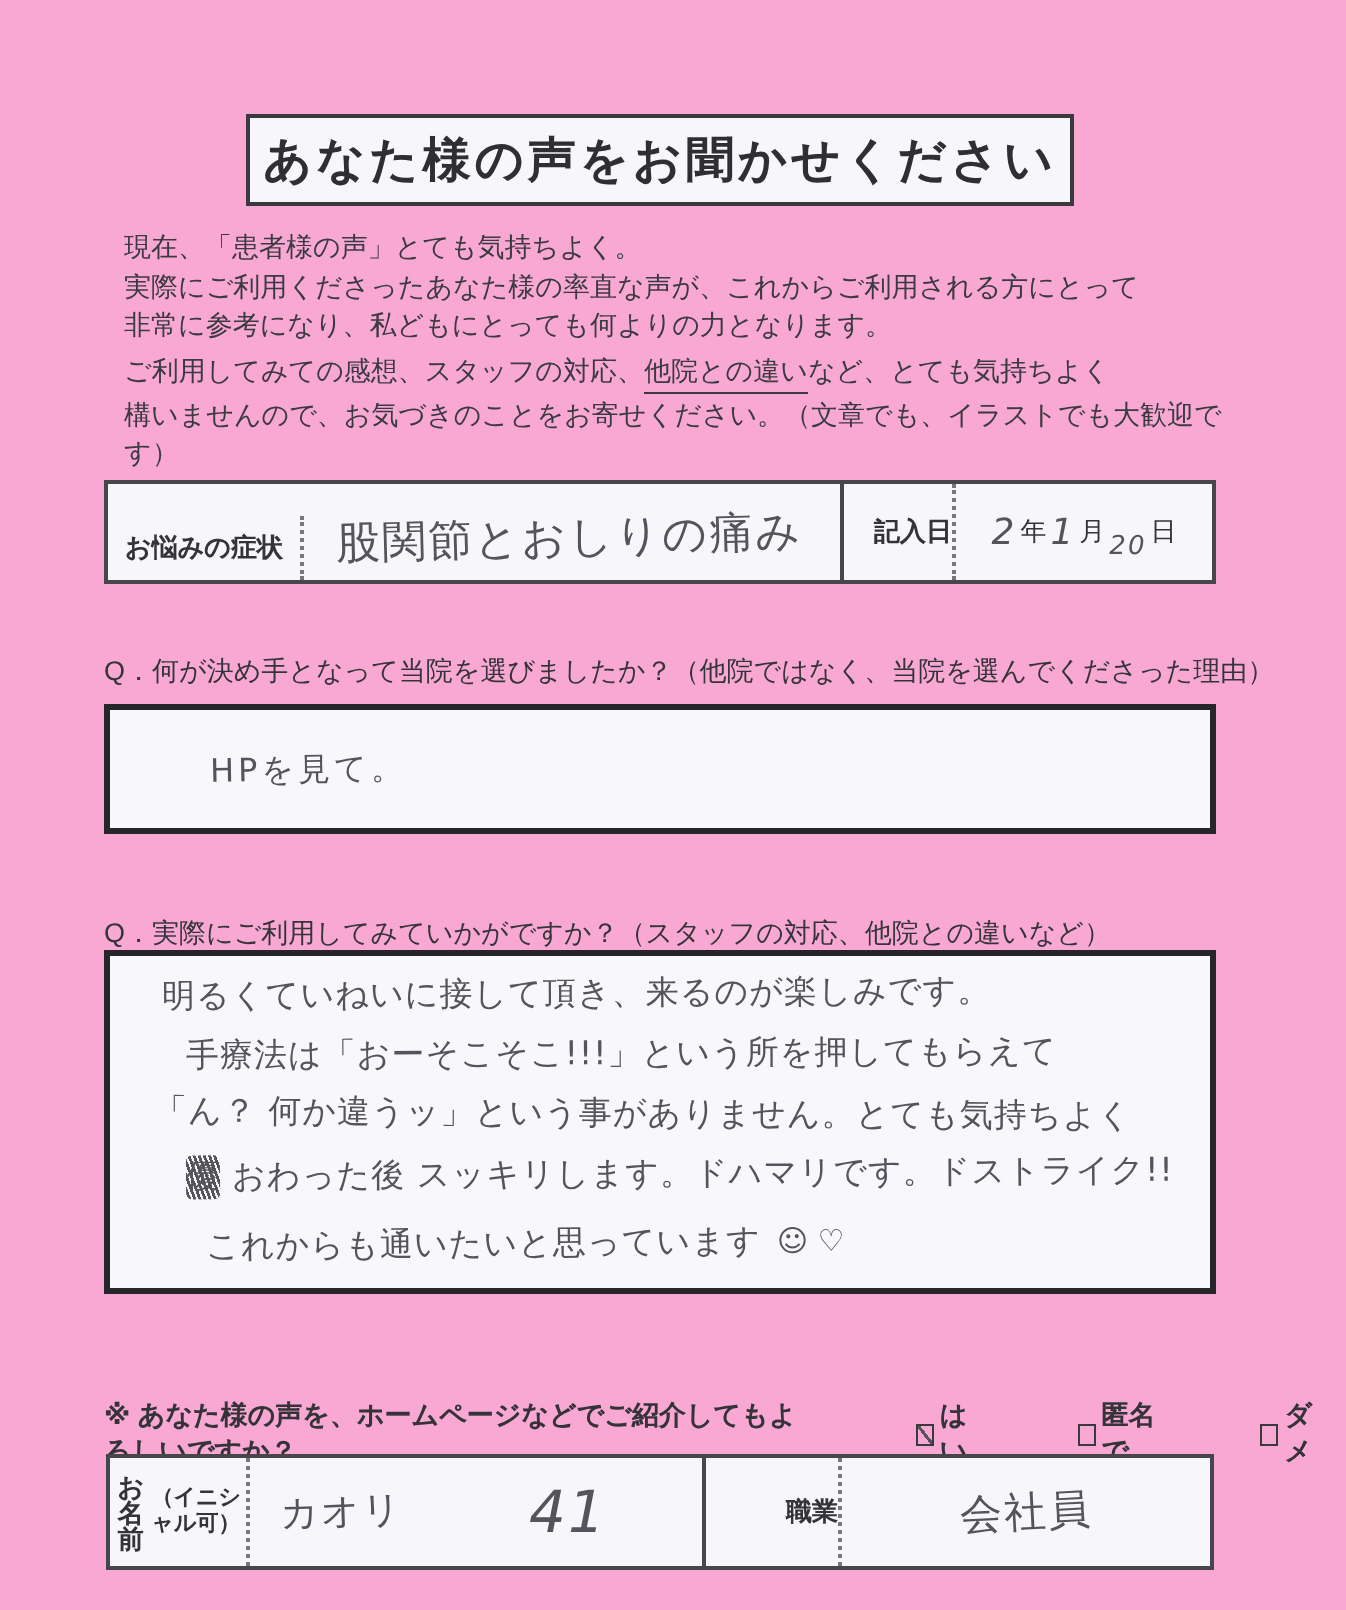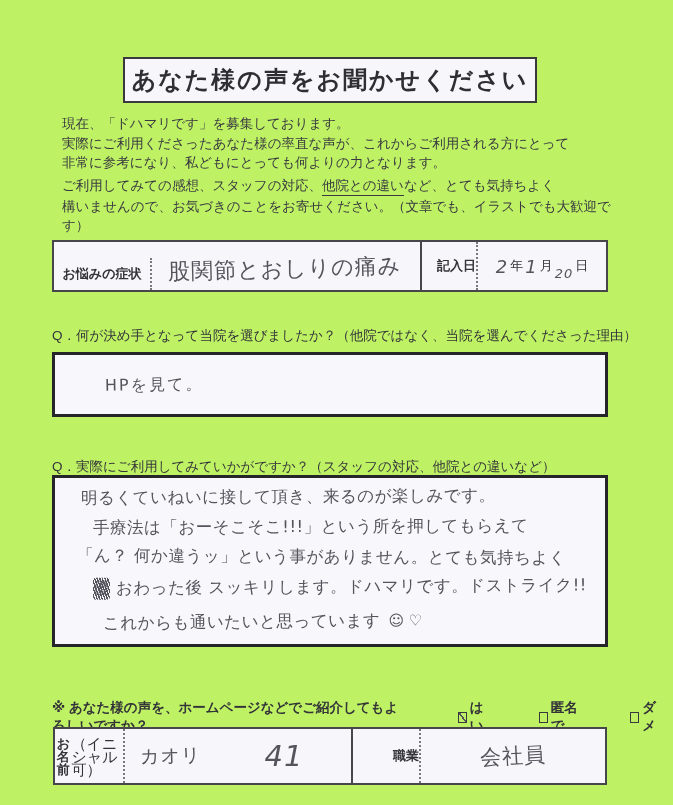--- a/index.html
+++ b/index.html
@@ -3,21 +3,21 @@
 <meta charset="utf-8">
 <style>
   html,body{margin:0;padding:0;}
   body{
     width:673px;height:805px;
     font-family:"Liberation Sans","DejaVu Sans",sans-serif;
     background:#e9e8ee;
   }
   .sheet{
     position:relative;width:673px;height:805px;
-    background:#bef264;color:#38383e;overflow:hidden;
+    background:#f9a8d4;color:#38383e;overflow:hidden;
   }
   
   .title-box{
     position:absolute;left:123px;top:57px;width:410px;height:42px;
     border:2px solid #3a3a3e;display:flex;align-items:center;justify-content:center;
     background:#f7f6fa;
   }
   .title-box span{font-size:24px;font-weight:bold;letter-spacing:2px;color:#2e2e33;}
   
   .intro{position:absolute;left:62px;font-size:13.5px;line-height:19.5px;color:#3a3a40;width:560px;}
@@ -76,41 +76,41 @@
     display:inline-block;width:11px;height:11px;border:1.6px solid #3a3a3e;
     margin-right:3px;vertical-align:-1px;box-sizing:border-box;
   }
   .chk.checked{
     background:linear-gradient(to top right,transparent 44%,#55545d 44% 58%,transparent 58%);
   }
   .chk-opt{display:flex;align-items:center;margin-right:9px;padding-left:38px;}
   
   .profile-tbl{left:53px;top:727px;width:554px;height:58px;}
   .name-label{width:70px;flex:0 0 auto;flex-direction:row;line-height:13px;}
-  .name-sub{font-size:15px;font-weight:normal;color:#333338;}
+  .name-sub{font-size:11px;font-weight:bold;color:#333338;}
   .name-value{width:92px;flex:0 0 auto;}
   .age-label{width:62px;flex:0 0 auto;}
   .age-value{width:134px;flex:0 0 auto;}
   .job-label{width:70px;flex:0 0 auto;}
   .job-value{flex:1;}
   .hw-name{font-size:19px;transform:rotate(-2deg);}
   .hw-age{font-size:29px;font-style:italic;}
   .hw-job{font-size:21px;transform:rotate(-3deg);}
 </style>
 </head>
 <body>
 
 <div class="sheet">
 
   <div class="title-box">
     <span>あなた様の声をお聞かせください</span>
   </div>
 
   <div class="intro intro-1">
-    <div>現在、「ドハマリです」を募集しております。</div>
+    <div>現在、「患者様の声」とても気持ちよく。</div>
     <div>実際にご利用くださったあなた様の率直な声が、これからご利用される方にとって</div>
     <div>非常に参考になり、私どもにとっても何よりの力となります。</div>
   </div>
 
   <div class="intro intro-2">
     <div><span>ご利用してみての感想、スタッフの対応、</span><span class="u">他院との違い</span><span>など、とても気持ちよく</span></div>
     <div>構いませんので、お気づきのことをお寄せください。（文章でも、イラストでも大歓迎です）</div>
   </div>
 
   <div class="tbl symptom-tbl">

